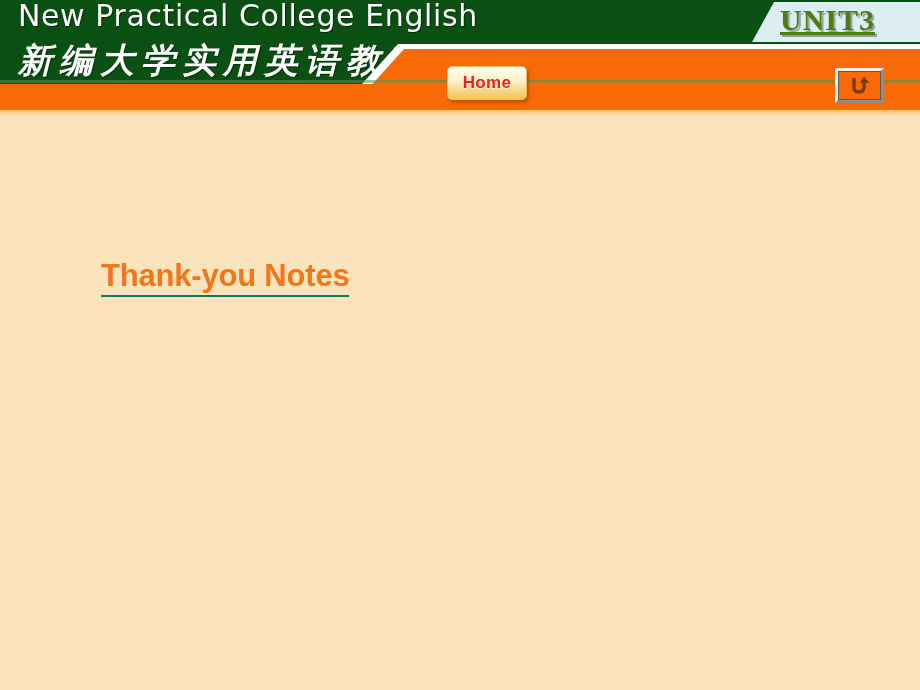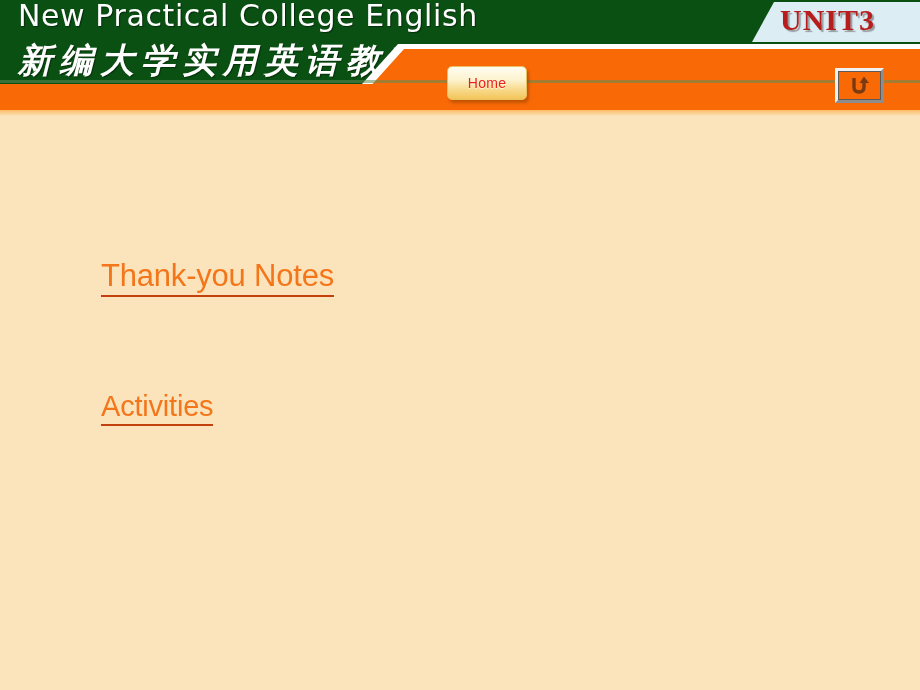--- a/index.html
+++ b/index.html
@@ -94,24 +94,25 @@
     box-shadow: 2px 3px 3px rgba(0,0,0,0.45);
     clip-path: polygon(22px 0, 100% 0, 100% 100%, 0 100%);
   }
   .unit-badge-label {
     position: absolute;
     left: 28px;
     top: 1px;
     font-family: "Liberation Serif", serif;
     font-size: 30px;
     font-weight: bold;
-    color: #b91c1c;
+    color: #4d7c0f;
     letter-spacing: 1px;
     text-shadow: 2px 2px 1px rgba(90,90,90,0.55);
     white-space: nowrap;
+    text-decoration: underline;
   }
 
   
   .orange-bar {
     position: absolute;
     left: 0;
     top: 84px;
     width: 920px;
     height: 26px;
     background: #f96a06;
@@ -147,22 +148,22 @@
     background: linear-gradient(to bottom, #fffdf0 0%, #fdf3cf 40%, #f7d98a 72%, #f3c559 100%);
     border: 1px solid #e8c165;
     box-shadow: 2px 3px 3px rgba(120,50,0,0.4);
     display: flex;
     align-items: center;
     justify-content: center;
     cursor: pointer;
   }
   .home-button-label {
     font-family: "Liberation Sans", sans-serif;
-    font-size: 14px;
-    font-weight: normal;
+    font-size: 17px;
+    font-weight: bold;
     color: #e8211a;
     letter-spacing: 0.3px;
     text-shadow: 0 1px 0 rgba(255,255,255,0.7);
   }
 
   
   .return-button {
     position: absolute;
     left: 835px;
     top: 68px;
@@ -186,26 +187,26 @@
     left: 0;
     top: 116px;
     width: 920px;
     height: 517px;
     background: #fbe4bc;
   }
 
   .link-item {
     position: absolute;
     font-family: "Liberation Sans", sans-serif;
-    font-weight: normal;
+    font-weight: bold;
     color: #f4761b;
     text-decoration: none;
     white-space: nowrap;
     cursor: pointer;
-    border-bottom: 2px solid #c2410c;
+    border-bottom: 2px solid #0f766e;
     padding-bottom: 1px;
   }
   .link-thankyou {
     left: 101px;
     top: 142px;
     font-size: 31px;
     letter-spacing: -0.2px;
   }
   .link-activities {
     left: 101px;
@@ -261,19 +262,18 @@
     <span>
       <svg width="24" height="22" viewBox="0 0 24 22" aria-hidden="true">
         <path d="M6 3 L6 12 Q6 17 11 17 Q16 17 16 12 L16 6" fill="none" stroke="#7a3a12" stroke-width="3.4" stroke-linecap="butt"></path>
         <path d="M16 1.5 L21 8 L11.5 8 Z" fill="#7a3a12"></path>
       </svg>
     </span>
   </div>
 
   <div class="content">
     <a class="link-item link-thankyou">Thank-you Notes</a>
-    <a class="link-item link-activities">Activities</a>
   </div>
 
   <div class="footer-line"></div>
   <div class="footer-green"></div>
 
 </div>
 
 </body></html>

